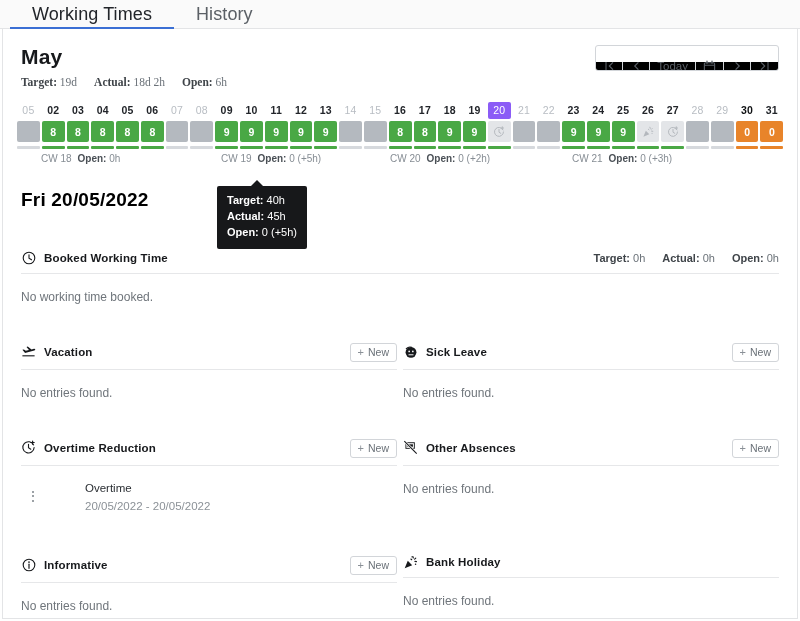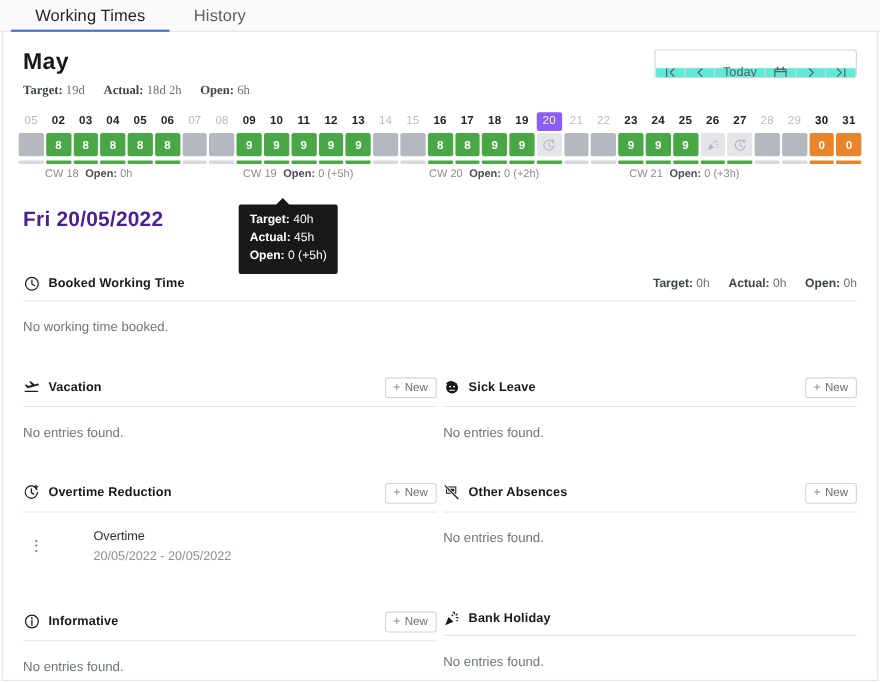--- a/index.html
+++ b/index.html
@@ -21,21 +21,21 @@
   .tabbar {
     height: 29px;
     background: #fafafa;
     border-bottom: 1px solid #e3e4e6;
     display: flex; align-items: stretch;
     padding-left: 10px;
     flex: 0 0 auto;
     position: relative;
   }
   .tab {
-    font-size: 15px;
+    font-size: 18px;
     color: #5b6066;
     padding: 0 22px;
     display: flex; align-items: center;
     cursor: pointer;
     position: relative;
     letter-spacing: .1px;
   }
   .tab.active { color: #22252a; }
   .tab.active::after {
     content: ""; position: absolute;
@@ -69,21 +69,21 @@
     font-size: 11.5px; color: #6a7178;
     display: flex; gap: 17px; font-family: Liberation Serif, serif;
   }
   .month-stats b { color: #3f4449; font-weight: bold; }
   .month-stats span { white-space: nowrap; }
 
   
   .navgroup { display: flex; border: 1px solid #d2d5d9; border-radius: 3px; overflow: hidden; height: 26px; }
   .navbtn {
     min-width: 27px; padding: 0 7px;
-    background: #5eead4; border: none; border-right: 1px solid #d2d5d9;
+    background: #000000; border: none; border-right: 1px solid #d2d5d9;
     font-family: "Liberation Sans", sans-serif;
     font-size: 11.5px; color: #5a6067;
     display: flex; align-items: center; justify-content: center;
     cursor: pointer;
     margin-top: 16px;
   }
   .navbtn:last-child { border-right: none; }
   .navbtn svg { display: block; }
 
   
@@ -148,21 +148,21 @@
   .tooltip .tt-arrow {
     position: absolute; top: -6px; left: 33px;
     width: 0; height: 0;
     border-left: 7px solid transparent;
     border-right: 7px solid transparent;
     border-bottom: 7px solid #17181a;
   }
 
   
   .daytitle {
-    font-size: 19px; font-weight: bold; color: #4c1d95;
+    font-size: 19px; font-weight: bold; color: #000000;
     padding: 22px 18px 0 18px; letter-spacing: .2px;
   }
 
   .section { padding: 0 18px; }
   .sec-head {
     display: flex; align-items: center;
     border-bottom: 1px solid #e6e7e9;
     padding: 8px 0 7px 0;
     min-height: 30px;
   }

